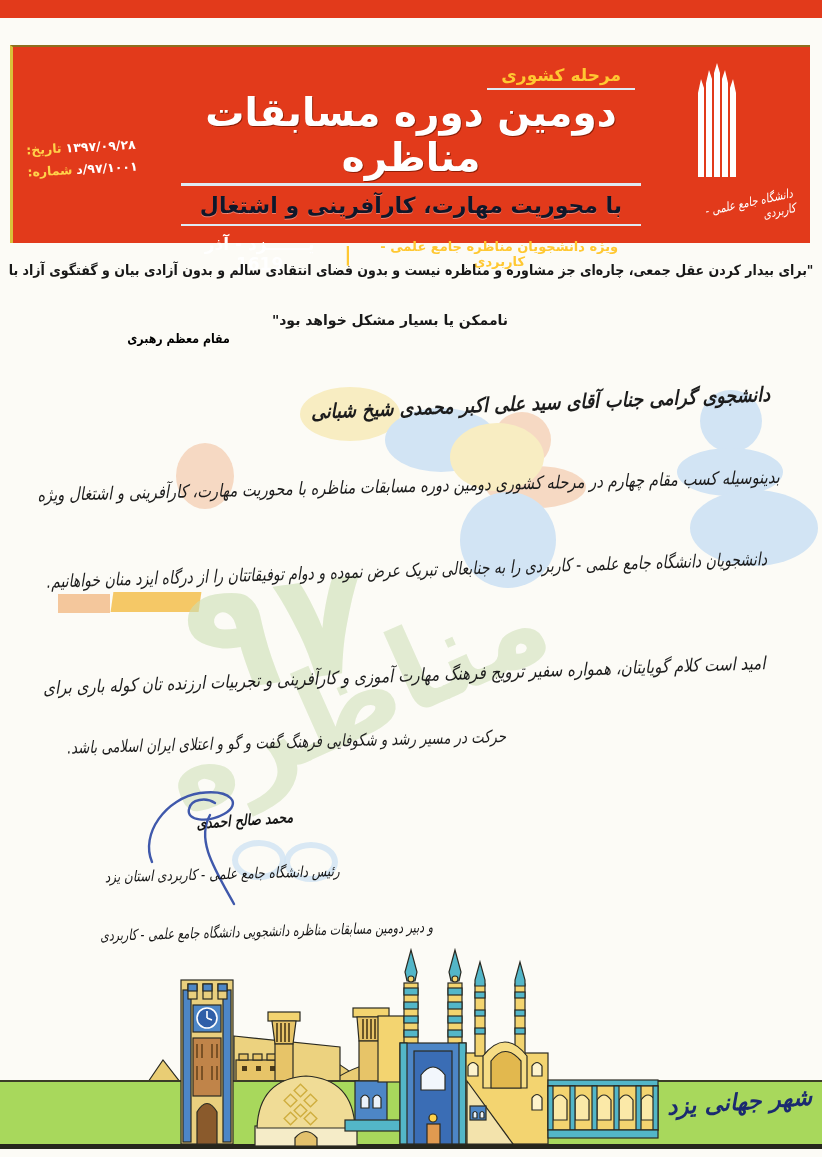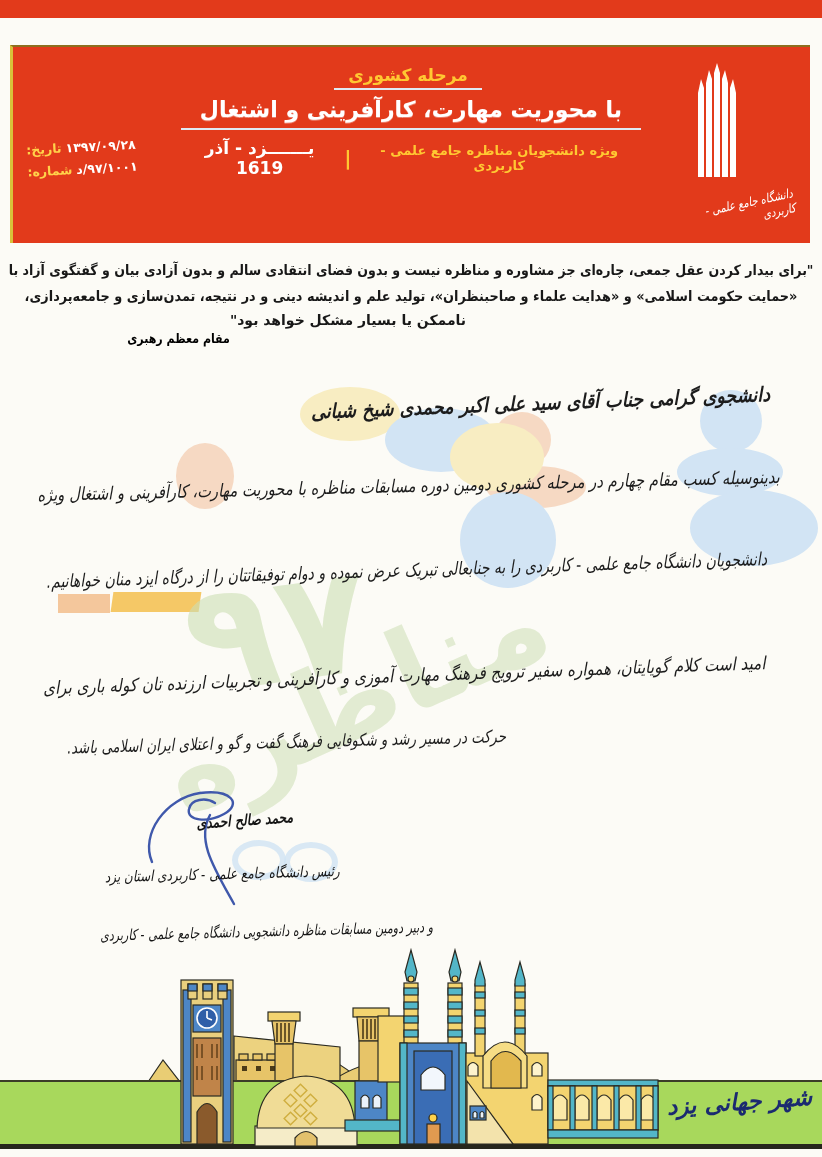--- a/index.html
+++ b/index.html
@@ -10,43 +10,43 @@
 
   
   #top-strip{left:0;top:0;width:822px;height:18px;background:#e23a1b;}
   #header{left:10px;top:45px;width:800px;height:198px;background:#e23a1b;
           border-top:2px solid #8d6f1f;border-left:3px solid #d8c13a;box-sizing:border-box;}
   #hdr-meta{left:14px;top:92px;width:132px;transform:rotate(-3deg);font-size:12.5px;font-weight:bold;}
   .meta-row{display:flex;flex-direction:row-reverse;justify-content:flex-start;gap:4px;margin-bottom:7px;}
   .meta-label{color:#ffd24a;}
   .meta-value{color:#fff;}
   #hdr-center{left:168px;top:18px;width:460px;text-align:center;color:#fff;}
-  #stage-line{text-align:center;padding-right:6px;}
+  #stage-line{text-align:right;padding-right:6px;}
   #stage-label{display:inline-block;color:#ffc832;font-weight:bold;font-size:17px;
                border-bottom:2px solid #dfeaf4;padding:0 14px 3px 14px;}
   #main-title{font-size:39px;font-weight:800;letter-spacing:-1px;line-height:1.15;
               border-bottom:3px solid #dfeaf4;padding-bottom:2px;margin-top:1px;
               text-shadow:1px 1px 0 #8f1f07;}
-  #subtitle{color:#ffffff;font-weight:bold;font-size:22px;letter-spacing:1px;padding:7px 0 6px 0;
+  #subtitle{color:#0f172a;font-weight:bold;font-size:22px;letter-spacing:1px;padding:7px 0 6px 0;
             border-bottom:2px solid #dfeaf4;text-shadow:0 1px 0 rgba(255,255,255,.35);}
   #event-line{display:flex;align-items:center;justify-content:space-between;padding-top:8px;}
   #event-location{color:#ffffff;font-weight:bold;font-size:17px;letter-spacing:2px;}
   #event-sep{color:#ffc832;font-weight:bold;font-size:20px;padding:0 6px;}
   #event-audience{color:#ffc832;font-weight:bold;font-size:13px;letter-spacing:-.2px;}
   #hdr-logo{right:12px;top:10px;width:150px;height:180px;color:#fff;}
   #emblem{position:absolute;right:58px;top:6px;}
   #logo-org{position:absolute;right:4px;top:128px;width:150px;font-size:12.5px;font-style:italic;
             color:#fff;transform:rotate(-12deg) scaleX(.8);transform-origin:right center;text-align:right;}
 
   
   .qline{left:54px;width:714px;display:flex;justify-content:center;color:#181818;font-weight:bold;}
   .qline span{white-space:nowrap;font-size:14px;}
   #q1{top:262px;} #q1 span{transform:scaleX(.9);}
   #q2{top:288px;} #q2 span{transform:scaleX(.92);}
-  #q3{top:312px;left:0;width:696px;}
+  #q3{top:312px;left:0;width:696px;padding-left:42px;}
   #q-attr{top:331px;right:592px;font-size:13px;font-weight:800;transform:scaleX(.85);transform-origin:right;}
 
   
   .cal{color:#1c1c1c;font-style:italic;white-space:nowrap;transform-origin:right center;}
   #b-greet{right:52px;top:382px;font-size:20px;font-weight:600;transform:rotate(-2.2deg) scaleX(.88);}
   #b-l2{right:42px;top:466px;font-size:18px;transform:rotate(-1.4deg) scaleX(.82);}
   #b-l3{right:55px;top:548px;font-size:18px;transform:rotate(-1.8deg) scaleX(.78);}
   #b-l4{right:57px;top:652px;font-size:18px;transform:rotate(-2deg) scaleX(.84);}
   #b-l5{right:316px;top:726px;font-size:17px;transform:rotate(-1.5deg) scaleX(.78);}
 
@@ -108,20 +108,21 @@
       <div class="meta-row">
         <span class="meta-label">شماره:</span>
         <span class="meta-value rtl">۹۷/۱۰۰۱/د</span>
       </div>
     </div>
 
     <div class="abs" id="hdr-center">
       <div id="stage-line">
         <span id="stage-label" class="rtl">مرحله کشوری</span>
       </div>
+      <div id="main-title" class="rtl">دومین دوره مسابقات مناظره</div>
       <div id="subtitle" class="rtl">با محوریت مهارت، کارآفرینی و اشتغال</div>
       <div id="event-line">
         <span id="event-location" class="rtl">یـــــــزد - آذر 1619</span>
         <span id="event-sep">|</span>
         <span id="event-audience" class="rtl">ویژه دانشجویان مناظره جامع علمی - کاربردی</span>
       </div>
     </div>
 
     <div class="abs" id="hdr-logo">
       <svg id="emblem" width="46" height="118" viewBox="0 0 46 118">
@@ -132,23 +133,20 @@
           <polygon points="28,16 31,7 34,20 34,114 28,114"></polygon>
           <polygon points="36,25 39,16 42,30 42,114 36,114"></polygon>
         </g>
       </svg>
       <div id="logo-org" class="rtl">دانشگاه جامع علمی - کاربردی</div>
     </div>
   </div>
 
   <div class="abs qline rtl" id="q1">
       <span>"برای بیدار کردن عقل جمعی، چاره‌ای جز مشاوره و مناظره نیست و بدون فضای انتقادی سالم و بدون آزادی بیان و گفتگوی آزاد با</span>
-    </div>
-  <div class="abs qline rtl" id="q2">
-      <span>«حمایت حکومت اسلامی» و «هدایت علماء و صاحبنظران»، تولید علم و اندیشه دینی و در نتیجه، تمدن‌سازی و جامعه‌پردازی،</span>
     </div>
   <div class="abs qline rtl" id="q3">
       <span>ناممکن یا بسیار مشکل خواهد بود"</span>
     </div>
   <div class="abs rtl" id="q-attr">مقام معظم رهبری</div>
 
   <div class="abs cal rtl" id="b-greet">دانشجوی گرامی جناب آقای سید علی اکبر محمدی شیخ شبانی</div>
   <div class="abs cal rtl" id="b-l2">بدینوسیله کسب مقام چهارم در مرحله کشوری دومین دوره مسابقات مناظره با محوریت مهارت، کارآفرینی و اشتغال ویژه</div>
   <div class="abs cal rtl" id="b-l3">دانشجویان دانشگاه جامع علمی - کاربردی را به جنابعالی تبریک عرض نموده و دوام توفیقاتتان را از درگاه ایزد منان خواهانیم.</div>
   <div class="abs cal rtl" id="b-l4">امید است کلام گویایتان، همواره سفیر ترویج فرهنگ مهارت آموزی و کارآفرینی و تجربیات ارزنده تان کوله باری برای</div>

